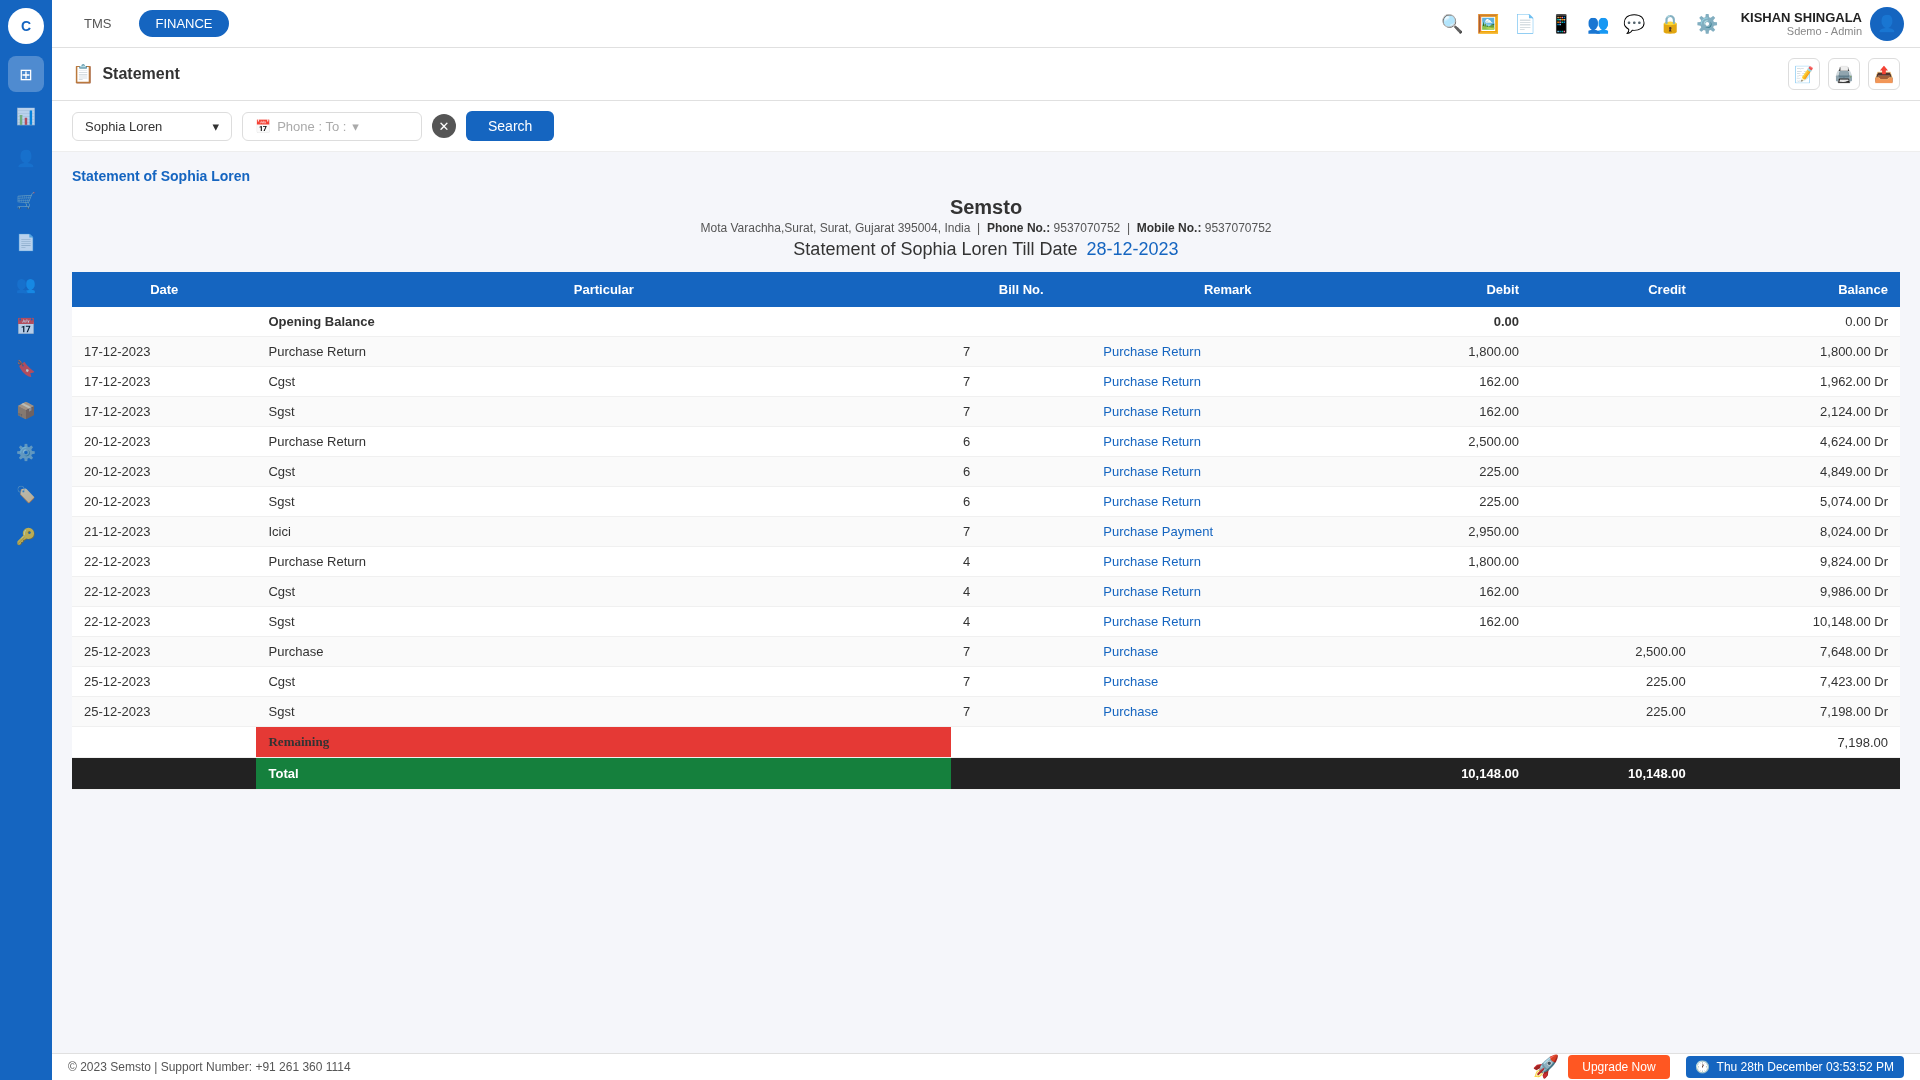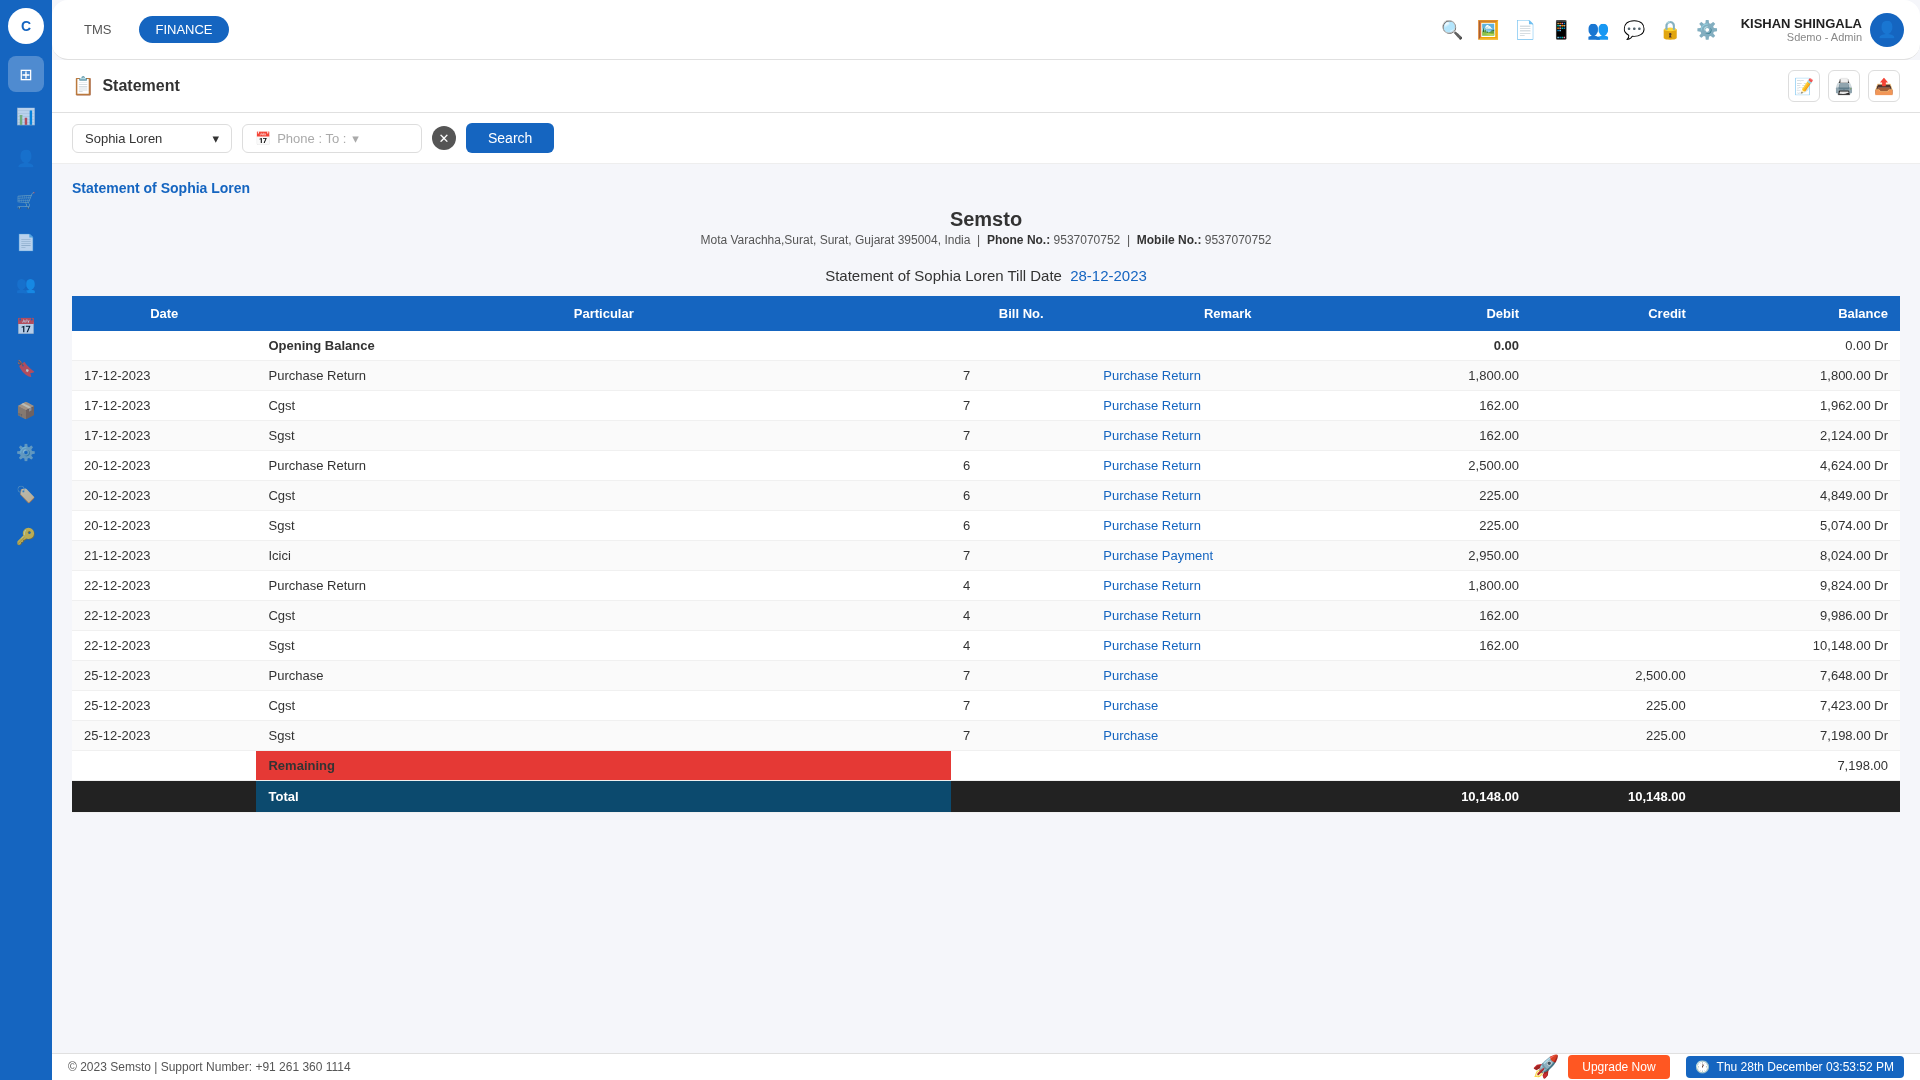--- a/index.html
+++ b/index.html
@@ -38,28 +38,27 @@
     .main-area {
       flex: 1;
       display: flex;
       flex-direction: column;
       overflow: hidden;
     }
 
     
     .topnav {
       background: white;
-      height: 60px;
+      height: 48px;
       display: flex;
       align-items: center;
       padding: 0 16px;
       gap: 12px;
       border-bottom: 1px solid #e0e0e0;
       flex-shrink: 0;
-      border-radius: 16px;
     }
     .nav-tab {
       padding: 6px 16px;
       border-radius: 20px;
       font-size: 13px;
       cursor: pointer;
       font-weight: 500;
     }
     .nav-tab.inactive { color: #555; background: transparent; }
     .nav-tab.active { background: #1565c0; color: white; }
@@ -218,23 +217,23 @@
       font-weight: 700;
       color: #333;
     }
     .company-address {
       font-size: 12px;
       color: #555;
       margin-top: 2px;
     }
     .company-address b { color: #333; }
     .statement-date-line {
-      font-size: 15px;
+      font-size: 18px;
       color: #333;
-      margin-top: 20px;
+      margin-top: 4px;
     }
     .statement-date-line a { color: #1565c0; text-decoration: none; }
 
     
     .statement-table {
       width: 100%;
       border-collapse: collapse;
       font-size: 13px;
     }
     .statement-table thead tr {
@@ -274,20 +273,21 @@
     .opening-debit {
       background: #e8e4ff !important;
       font-weight: 600;
       text-align: right;
       padding: 7px 12px;
     }
     .remaining-label {
       background: #e53935 !important;
       color: white;
       font-weight: 600;
+      font-family: Liberation Serif, serif;
     }
 
     
     .bottom-bar {
       background: white;
       border-top: 1px solid #e0e0e0;
       padding: 0 16px;
       display: flex;
       align-items: center;
       justify-content: space-between;
@@ -565,21 +565,21 @@
   <td></td>
   <td class="remaining-label">Remaining</td>
   <td></td>
   <td></td>
   <td></td>
   <td></td>
   <td class="right">7,198.00</td>
 </tr>
             <tr>
   <td style="background:#222;color:white;padding:8px 12px;"></td>
-  <td style="background:#0c4a6e;color:white;font-weight:700;padding:8px 12px;">Total</td>
+  <td style="background:#15803d;color:white;font-weight:700;padding:8px 12px;">Total</td>
   <td style="background:#222;color:white;padding:8px 12px;"></td>
   <td style="background:#222;color:white;padding:8px 12px;"></td>
   <td style="background:#222;color:white;font-weight:700;text-align:right;padding:8px 12px;">10,148.00</td>
   <td style="background:#222;color:white;font-weight:700;text-align:right;padding:8px 12px;">10,148.00</td>
   <td style="background:#222;color:white;padding:8px 12px;"></td>
 </tr>
           </tbody>
       </table>
     </div>
 

